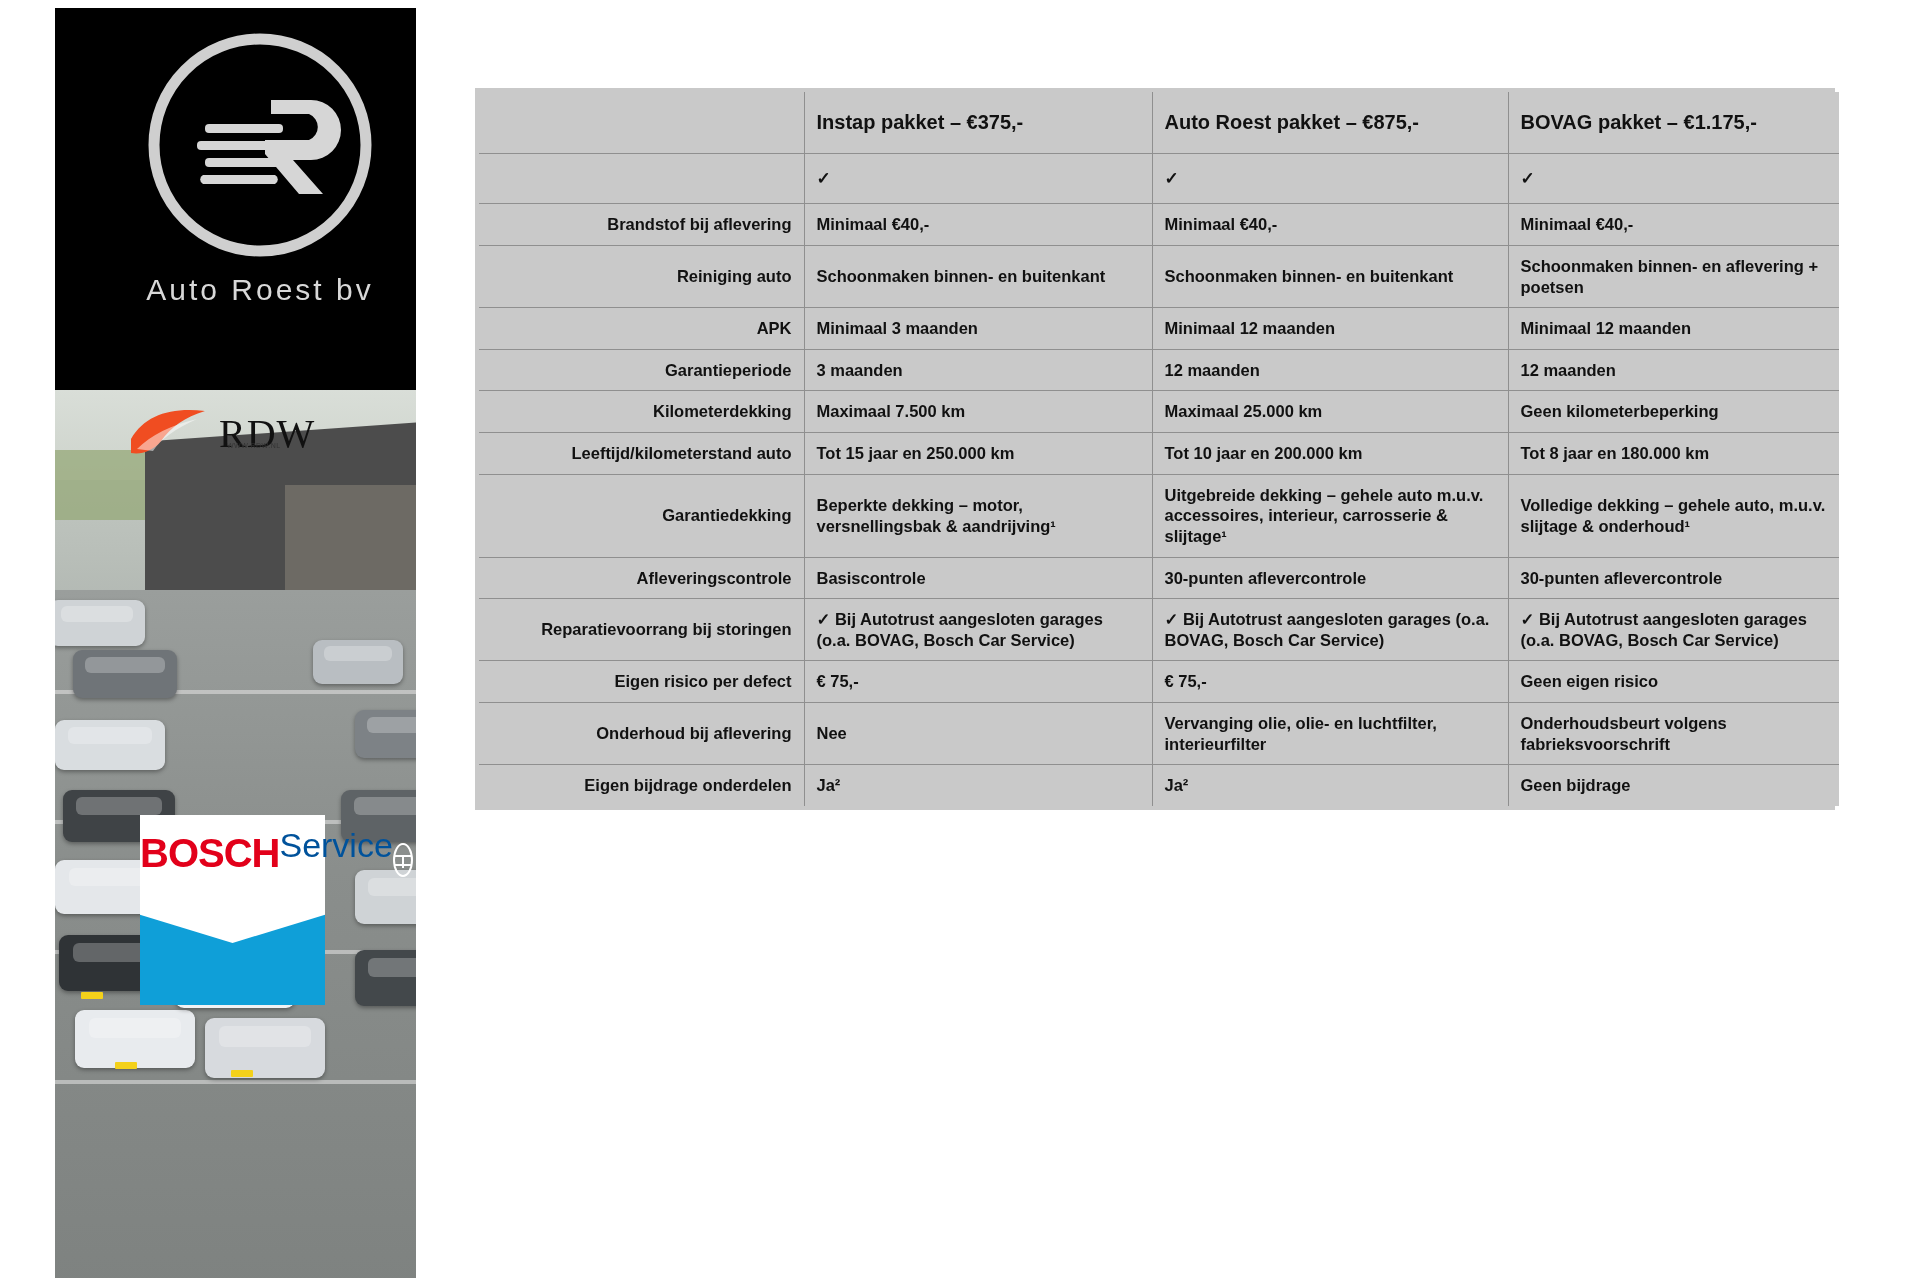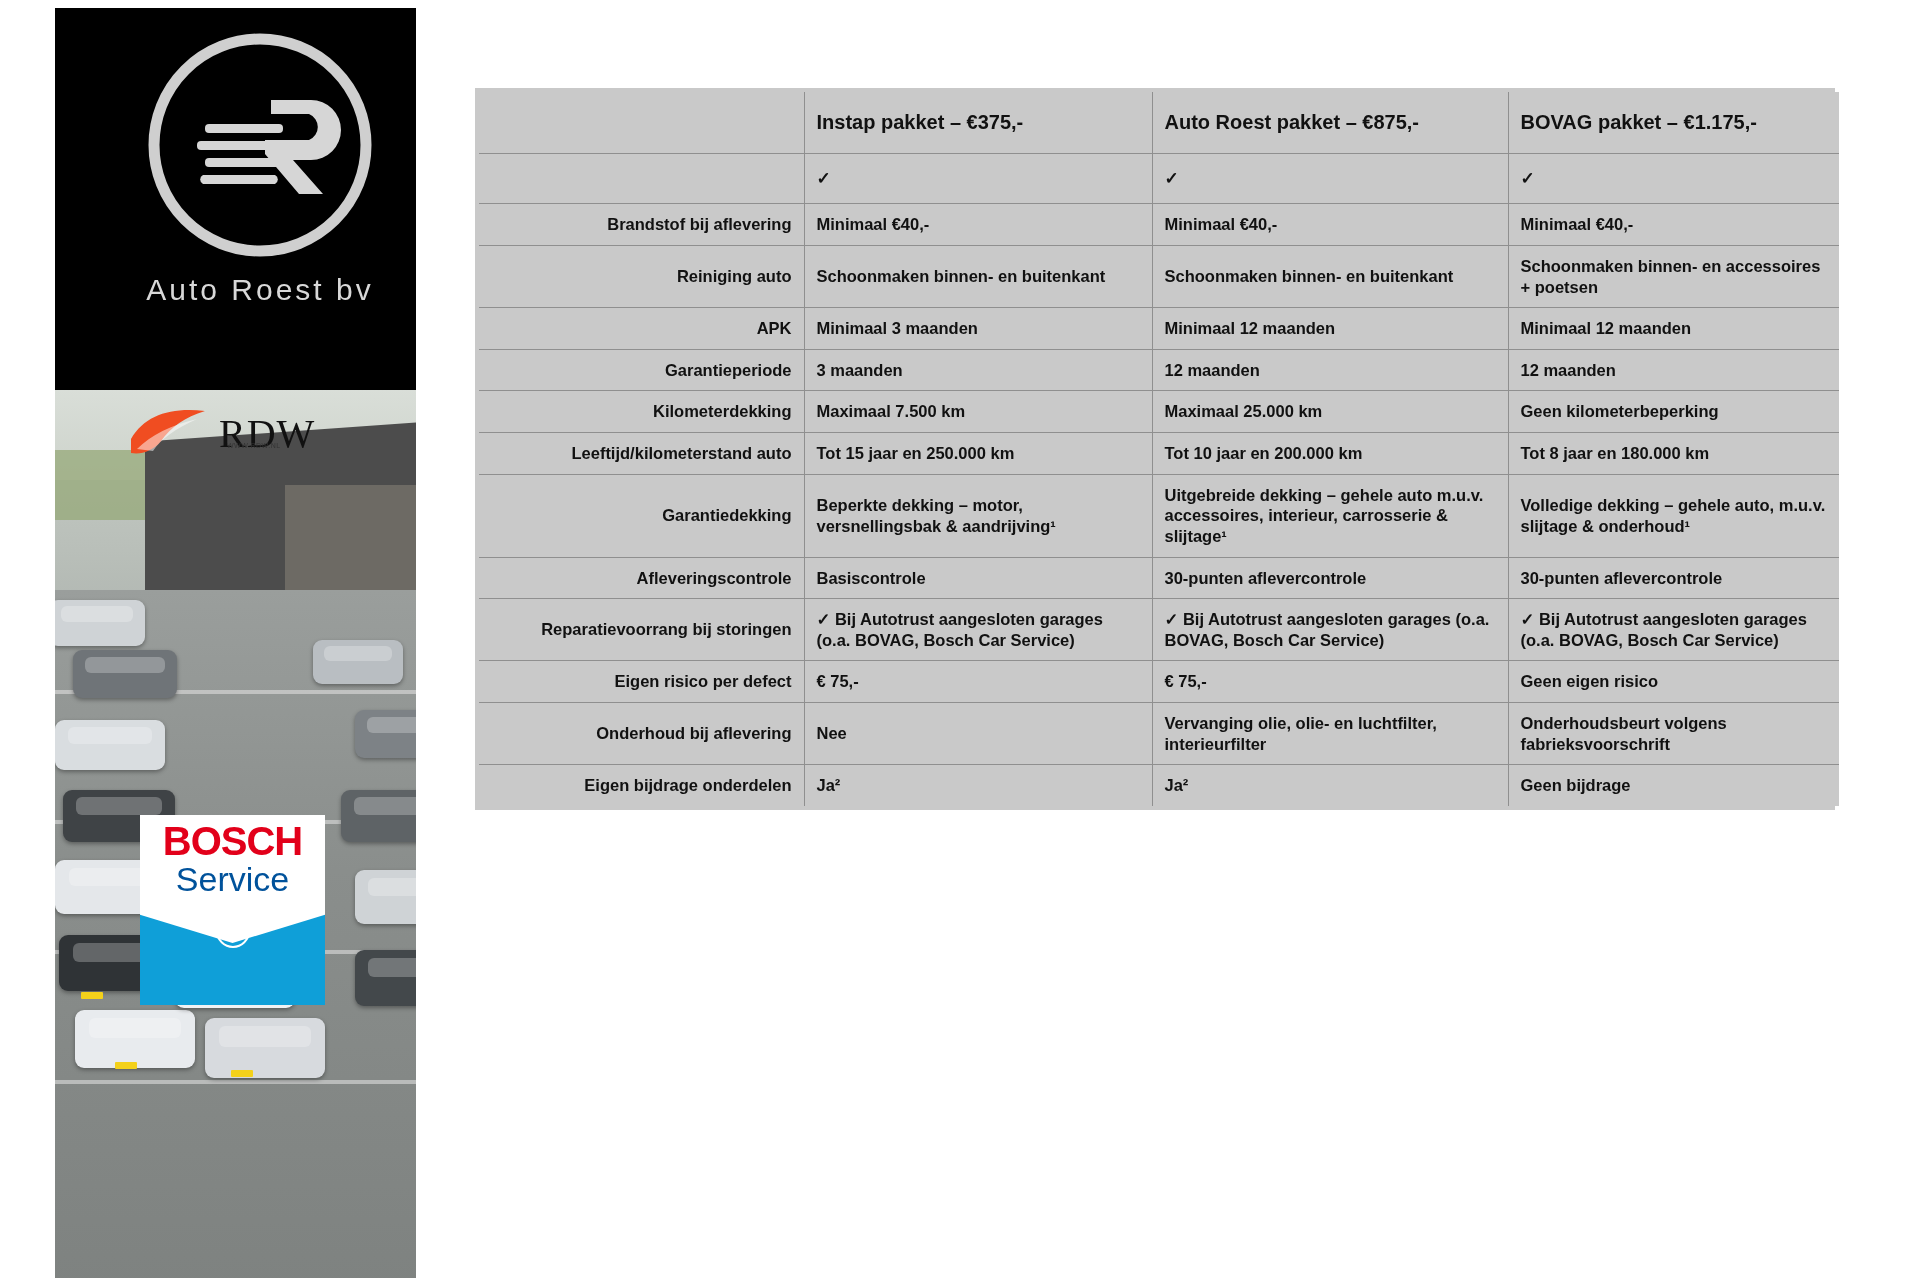--- a/index.html
+++ b/index.html
@@ -83,22 +83,22 @@
     background:#ffffff; padding:8px;
   }
   .bovag-top { background:#000; height:160px; display:flex; align-items:center; justify-content:center; }
   .bovag-bottom { background:#f5d716; height:62px; display:flex; align-items:center; justify-content:center; }
   .bovag-word { font-weight:bold; font-size:32px; letter-spacing:1px; color:#000; }
 
   .bosch {
     position:absolute; left:85px; top:425px;
     width:185px; height:190px;
     background:#0f9fd8;
-    display:flex; flex-direction:column; align-items:center; justify-content:flex-start;
-    padding-top:0;
+    display:flex; flex-direction:row; align-items:flex-start; justify-content:flex-start;
+    padding-top:12px;
   }
   .bosch-white { position:absolute; left:0; top:0; width:100%; height:128px; background:#ffffff;
                  clip-path: polygon(0 0, 100% 0, 100% 78%, 50% 100%, 0 78%); }
   .bosch-b { position:relative; color:#e2001a; font-size:40px; font-weight:bold; letter-spacing:-1px; line-height:1; margin-top:6px;}
   .bosch-s { position:relative; color:#00529b; font-size:34px; font-weight:400; line-height:1.1;}
   .bosch-emblem { position:relative; margin-top:16px; width:34px; height:34px; border:2px solid #fff; border-radius:50%;
                   display:flex; align-items:center; justify-content:center; }
   .bosch-emblem span { display:block; width:16px; height:11px; border-top:2px solid #fff; border-bottom:2px solid #fff; position:relative;}
   .bosch-emblem span:before { content:""; position:absolute; left:7px; top:-2px; width:2px; height:13px; background:#fff;}
 
@@ -238,21 +238,21 @@
         <tr>
           <td class="feat">Brandstof bij aflevering</td>
           <td>Minimaal €40,-</td>
           <td>Minimaal €40,-</td>
           <td>Minimaal €40,-</td>
         </tr>
         <tr>
           <td class="feat">Reiniging auto</td>
           <td>Schoonmaken binnen- en buitenkant</td>
           <td>Schoonmaken binnen- en buitenkant</td>
-          <td>Schoonmaken binnen- en accessoires + poetsen</td>
+          <td>Schoonmaken binnen- en aflevering + poetsen</td>
         </tr>
         <tr>
           <td class="feat">APK</td>
           <td>Minimaal 3 maanden</td>
           <td>Minimaal 12 maanden</td>
           <td>Minimaal 12 maanden</td>
         </tr>
         <tr>
           <td class="feat">Garantieperiode</td>
           <td>3 maanden</td>

